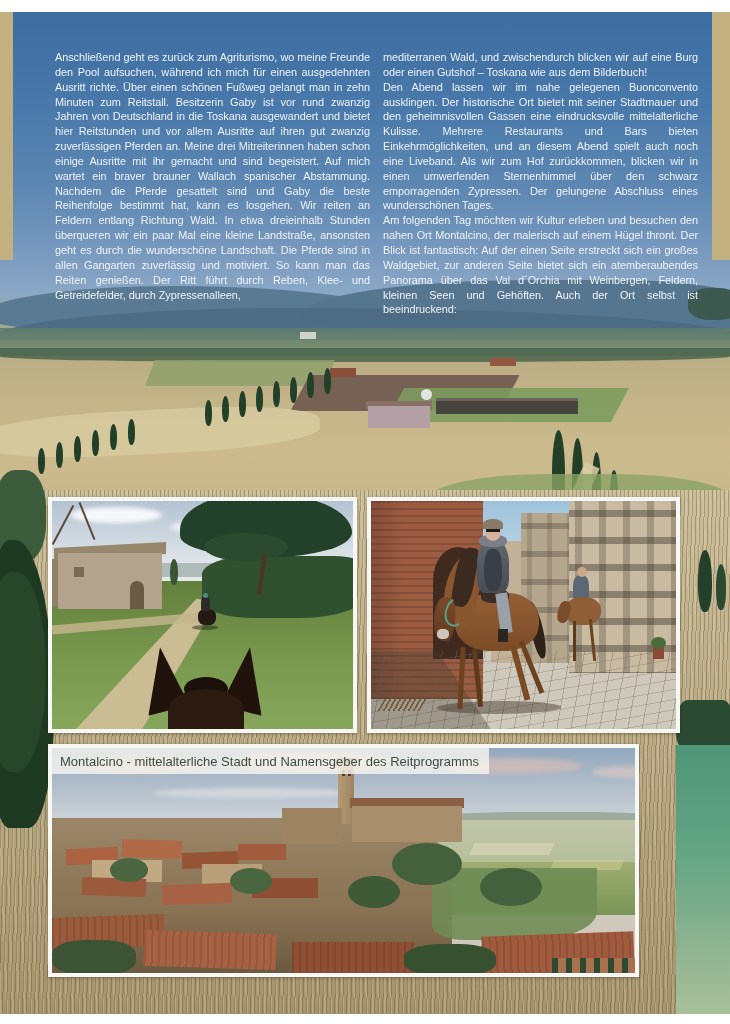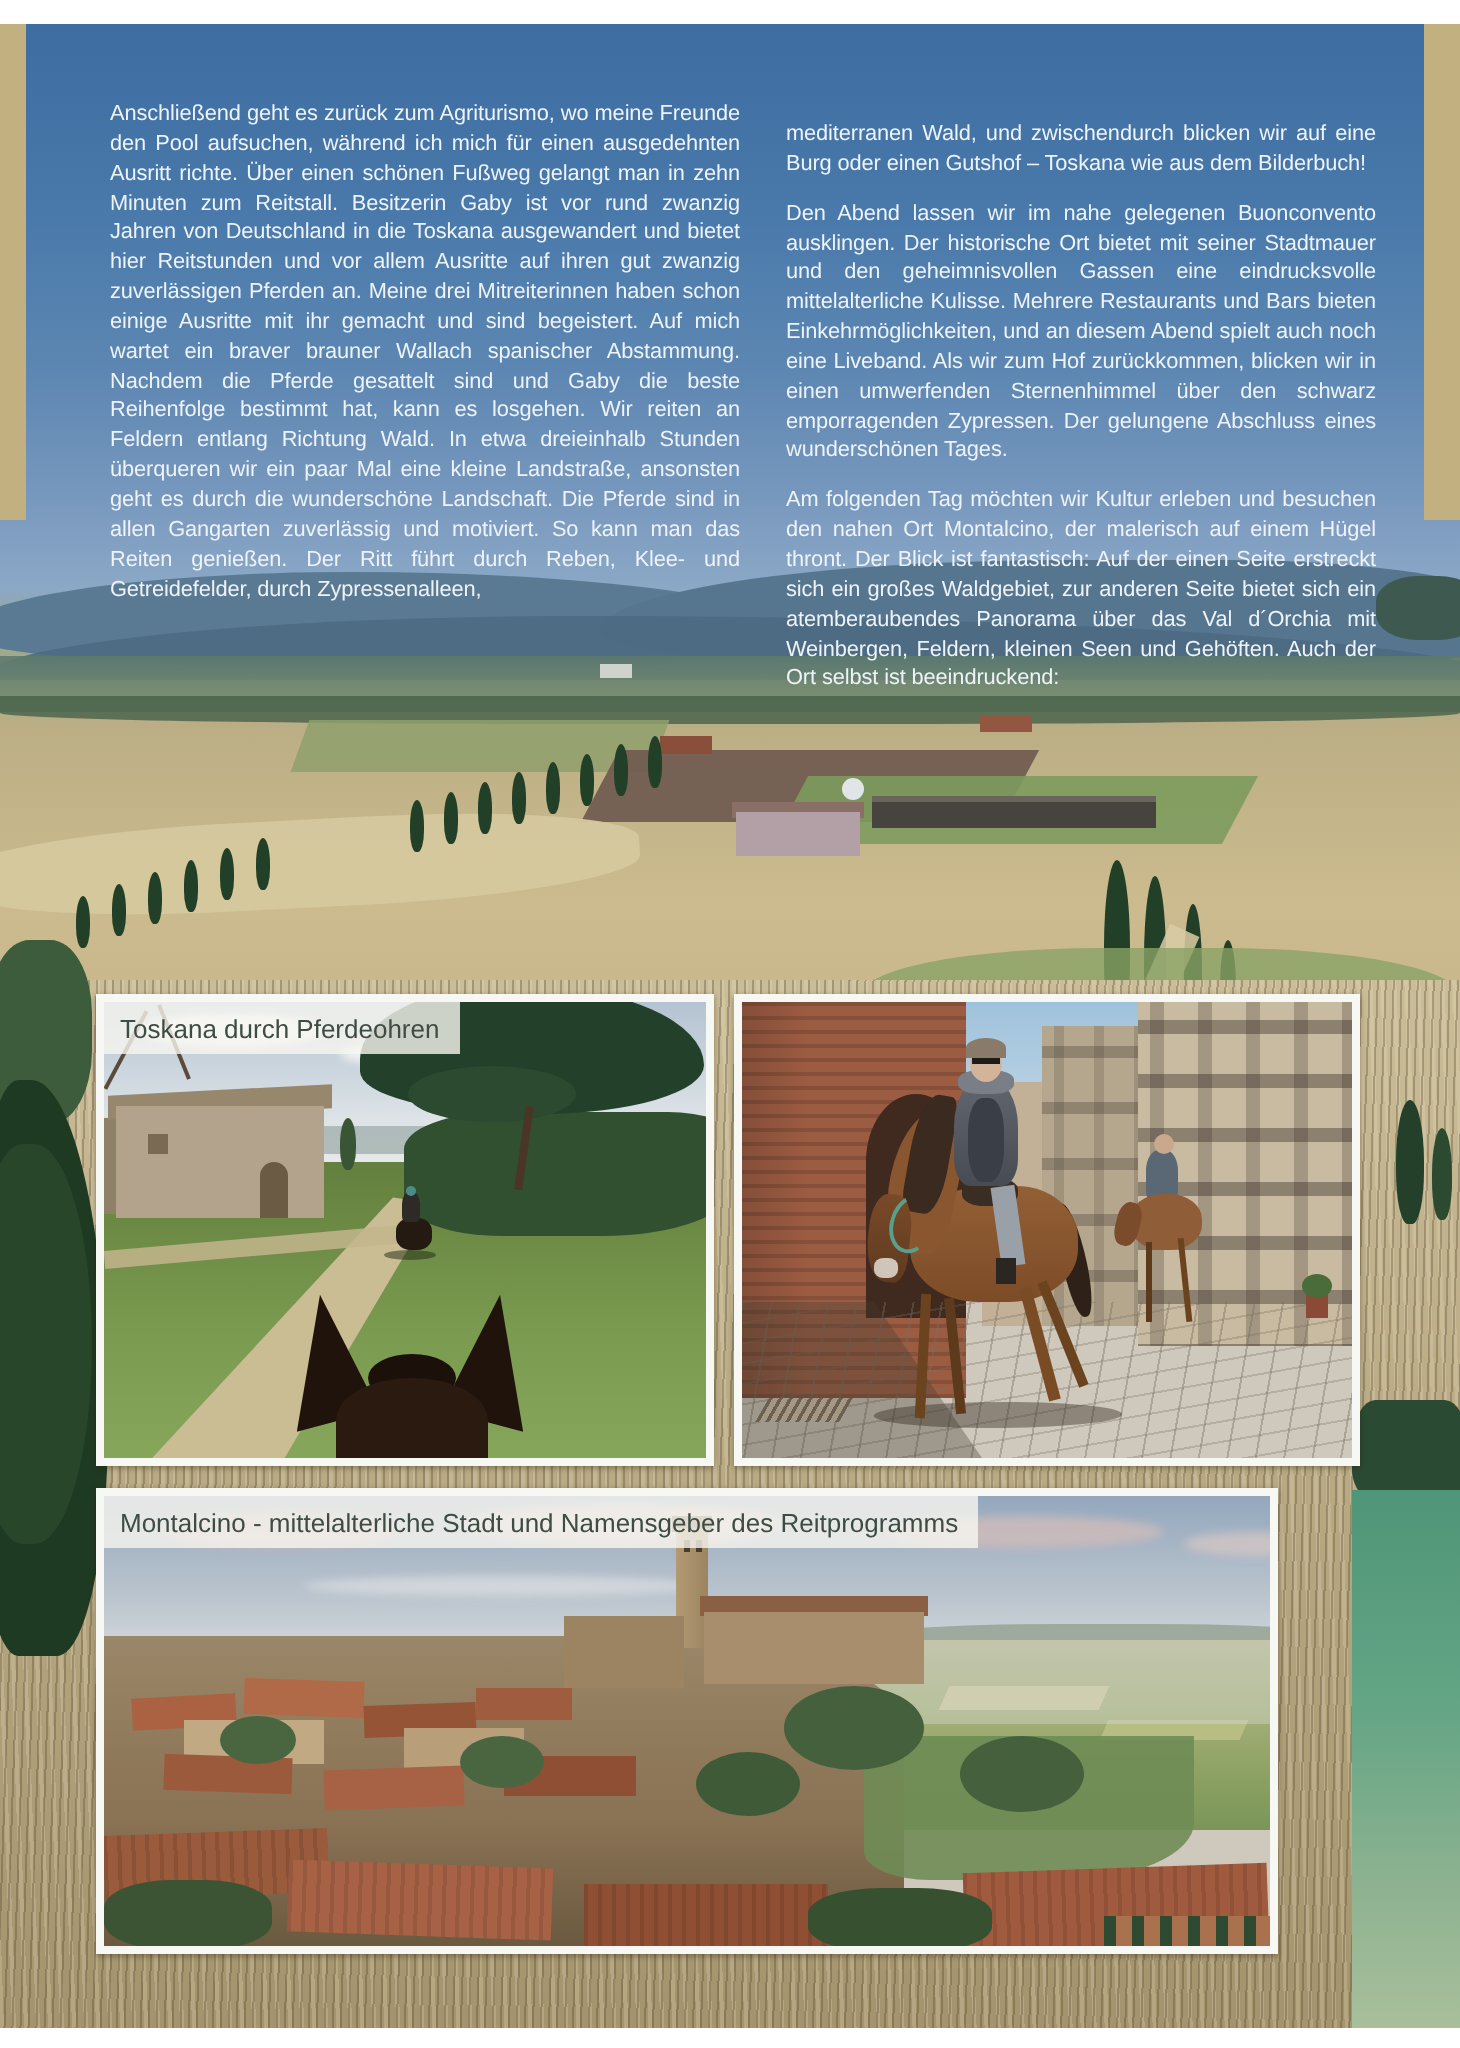--- a/index.html
+++ b/index.html
@@ -15,21 +15,21 @@
   .wheat{position:absolute;left:0;top:478px;width:730px;height:524px;background-color:#b6a67c;
        background-image:repeating-linear-gradient(92deg,rgba(72,60,38,.30) 0 1px,transparent 1px 4px),
                         repeating-linear-gradient(88deg,rgba(238,228,196,.22) 0 2px,transparent 2px 6px),
                         linear-gradient(180deg,rgba(224,212,180,.50) 0,rgba(118,102,70,.28) 100%);}
   figure.photo{position:absolute;margin:0;border:4px solid #f7f7f4;box-sizing:border-box;
        overflow:hidden;box-shadow:0 1px 3px rgba(40,30,10,.4);background:#cfc9bd;}
   .cap{position:absolute;left:0;top:0;background:rgba(247,246,240,.8);color:#3d4d44;
        font-size:13px;line-height:1;font-weight:500;padding:7px 10px 6px 8px;white-space:nowrap;}
   .col{position:absolute;top:50px;width:315px;color:#eef3f7;font-size:10.9px;line-height:14.85px;
        text-align:justify;letter-spacing:-0.05px;}
-  .col p{margin:10px;}
+  .col p{margin:0;}
   .col-left{left:55px;}
   .col-right{left:383px;}
 </style>
 </head>
 <body>
 
 <div class="page">
 
   <div class="collage">
     <div class="sky"></div>
@@ -114,21 +114,20 @@
     <div class="s" style="left:208px;top:52px;width:4px;height:42px;background:#4a3527;transform:rotate(8deg);"></div>
     <i class="cyp" style="left:118px;top:58px;width:8px;height:26px;background:#3a5535;"></i>
     <div class="s" style="left:140px;top:124px;width:26px;height:5px;background:rgba(30,40,20,.5);border-radius:50%;"></div>
     <div class="s" style="left:146px;top:108px;width:18px;height:16px;background:#241a12;border-radius:40%;"></div>
     <div class="s" style="left:149px;top:95px;width:9px;height:15px;background:#2e2a26;border-radius:40% 40% 20% 20%;"></div>
     <div class="s" style="left:151px;top:92px;width:5px;height:5px;background:#4f8a8a;border-radius:50%;"></div>
     <div class="s" style="left:92px;top:146px;width:42px;height:72px;background:#1f130c;clip-path:polygon(50% 0,100% 85%,0 92%);transform:rotate(-8deg);"></div>
     <div class="s" style="left:172px;top:146px;width:42px;height:72px;background:#1f130c;clip-path:polygon(50% 0,100% 92%,0 85%);transform:rotate(8deg);"></div>
     <div class="s" style="left:132px;top:176px;width:44px;height:24px;background:#1c110a;border-radius:50%;"></div>
     <div class="s" style="left:116px;top:188px;width:76px;height:42px;background:#2a1a10;border-radius:50% 50% 0 0;"></div>
-    <figcaption class="cap">Toskana durch Pferdeohren</figcaption>
   </figure>
 
   <figure class="photo" style="left:367px;top:497px;width:313px;height:236px;">
     <div class="s" style="left:96px;top:0;width:130px;height:70px;background:linear-gradient(180deg,#9fc2dc,#c2d8e6);"></div>
     <div class="s" style="left:186px;top:18px;width:14px;height:54px;background:linear-gradient(180deg,#8a7458 0 5px,#c3ae8c 5px);"></div>
     <div class="s" style="left:120px;top:40px;width:48px;height:122px;background:#c2b196;"></div>
     <div class="s" style="left:150px;top:12px;width:62px;height:150px;background:#b5a78e;background-image:repeating-linear-gradient(180deg,transparent 0 10px,rgba(58,48,40,.3) 10px 16px,transparent 16px 28px),repeating-linear-gradient(90deg,transparent 0 6px,rgba(58,48,40,.18) 6px 11px,transparent 11px 20px);"></div>
     <div class="s" style="left:198px;top:0;width:107px;height:172px;background:#c8bba2;background-image:repeating-linear-gradient(180deg,transparent 0 9px,rgba(50,42,34,.4) 9px 16px,transparent 16px 27px),repeating-linear-gradient(90deg,transparent 0 6px,rgba(50,42,34,.25) 6px 13px,transparent 13px 24px);"></div>
     <div class="s" style="left:0;top:0;width:112px;height:198px;background-color:#9c5c42;background-image:repeating-linear-gradient(180deg,rgba(0,0,0,.14) 0 2px,transparent 2px 7px),linear-gradient(90deg,rgba(0,0,0,.15),transparent 30%);"></div>
     <div class="s" style="left:62px;top:46px;width:50px;height:112px;background:#40291e;border-radius:50% 50% 0 0/30% 30% 0 0;"></div>

